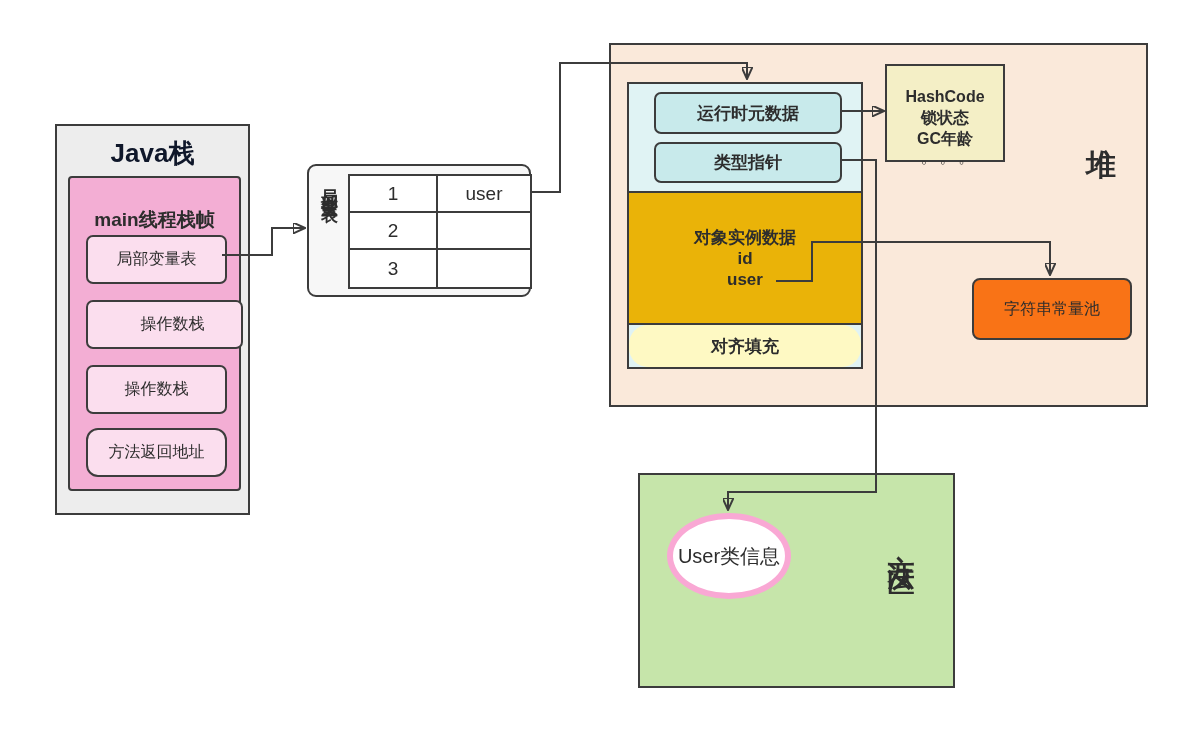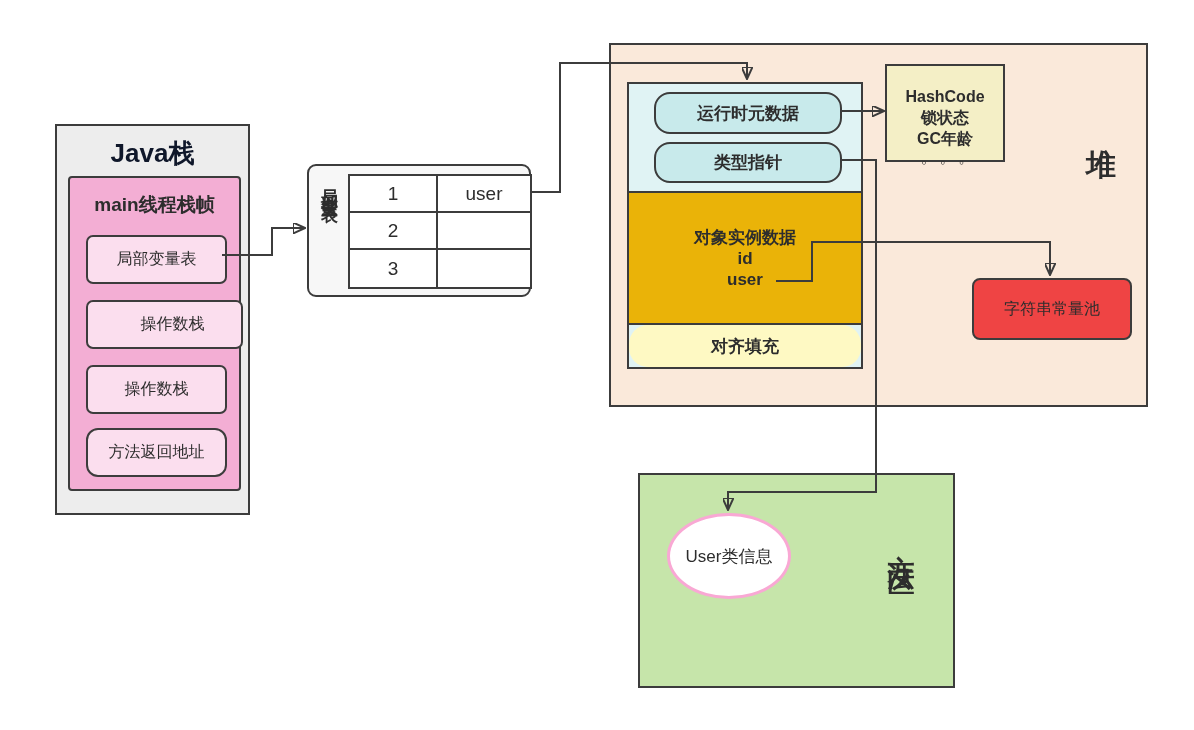--- a/index.html
+++ b/index.html
@@ -13,21 +13,21 @@
     overflow: hidden;
   }
   .abs { position: absolute; box-sizing: border-box; }
   .outlined { border: 2px solid #3c3c3c; }
   .center { display: flex; align-items: center; justify-content: center; }
 
   
   .java-stack { left: 55px; top: 124px; width: 195px; height: 391px; background: #ededed; }
   .java-stack-title { width: 100%; text-align: center; margin-top: 10px; font-size: 26px; font-weight: bold; color: #0f172a; }
   .stack-frame { position: absolute; left: 11px; top: 50px; width: 169px; height: 311px; background: #f3aed4; border: 2px solid #3c3c3c; border-radius: 4px; }
-  .frame-title { width: 100%; text-align: center; margin-top: 14px; font-size: 19px; font-weight: bold; }
+  .frame-title { width: 100%; text-align: center; margin-top: 29px; font-size: 19px; font-weight: bold; }
   .frame-item { position: absolute; left: 16px; width: 137px; height: 45px; background: #fbdeee; border: 2px solid #3c3c3c; border-radius: 7px; font-size: 16px; }
   .fi-0 { top: 57px; }
   .fi-1 { top: 122px; padding-left: 16px; }
   .fi-2 { top: 187px; }
   .fi-3 { top: 250px; border-radius: 12px; }
 
   
   .lvt-box { left: 307px; top: 164px; width: 224px; height: 133px; background: #f7f7f7; border-radius: 9px; }
   .lvt-label { position: absolute; left: 9px; top: 10px; font-size: 17px; font-weight: bold;
                writing-mode: vertical-rl; text-orientation: upright; letter-spacing: 4px; line-height: 22px; }
@@ -36,37 +36,37 @@
   .lvt-cell { display: flex; align-items: center; justify-content: center; font-size: 19px; border-right: 2px solid #3c3c3c; border-bottom: 2px solid #3c3c3c; }
   .lvt-cell.val { border-right: none; }
   .lvt-cell.last { border-bottom: none; }
 
   
   .heap { left: 609px; top: 43px; width: 539px; height: 364px; background: #fae9da; }
   .heap-label { position: absolute; right: 30px; top: 100px; font-size: 30px; font-weight: bold; }
 
   .object-box { left: 627px; top: 82px; width: 236px; height: 287px; border: 2px solid #3c3c3c; display: flex; flex-direction: column; background: #e0f3f4; }
   .obj-header { position: relative; height: 107px; background: #e0f3f4; border-bottom: 2px solid #3c3c3c; }
-  .hdr-item { position: absolute; left: 25px; width: 184px; height: 38px; background: #c8eaeb; border: 2px solid #3c3c3c; border-radius: 16px; font-size: 17px; font-weight: bold; }
+  .hdr-item { position: absolute; left: 25px; width: 184px; height: 38px; background: #c8eaeb; border: 2px solid #3c3c3c; border-radius: 7px; font-size: 17px; font-weight: bold; }
   .hdr-meta { top: 8px; }
   .hdr-type { top: 58px; height: 37px; }
   .obj-instance { height: 130px; background: #eab308; border-bottom: 2px solid #3c3c3c; display: flex; flex-direction: column; align-items: center; justify-content: center; font-size: 17px; font-weight: bold; line-height: 21px; }
   .obj-padding { flex: 1; background: #fef9c3; font-size: 17px; font-weight: bold; border-radius: 19px; }
 
   .mark-word { left: 885px; top: 64px; width: 120px; height: 98px; background: #f4efc6; text-align: center; padding-top: 20px; }
   .mw-line { font-size: 16px; font-weight: bold; line-height: 21px; }
   .mw-dots { font-size: 14px; font-weight: bold; letter-spacing: 5px; margin-top: 5px; }
 
-  .string-pool { left: 972px; top: 278px; width: 160px; height: 62px; background: #ef4444; border-radius: 8px; font-size: 16px; }
+  .string-pool { left: 972px; top: 278px; width: 160px; height: 62px; background: #f97316; border-radius: 8px; font-size: 16px; }
 
   
   .method-area { left: 638px; top: 473px; width: 317px; height: 215px; background: #c6e5aa; }
   .method-area-label { position: absolute; right: 37px; top: 58px; font-size: 27px; font-weight: bold;
                        writing-mode: vertical-rl; text-orientation: upright; letter-spacing: 8px; line-height: 30px; }
-  .class-ellipse { left: 667px; top: 513px; width: 124px; height: 86px; background: #ffffff; border: 3px solid #f9a8d4; border-radius: 50%; font-size: 17px; }
+  .class-ellipse { left: 667px; top: 513px; width: 124px; height: 86px; background: #ffffff; border: 6px solid #f9a8d4; border-radius: 50%; font-size: 20px; }
 
   
   svg.connectors { position: absolute; left: 0; top: 0; width: 1194px; height: 730px; pointer-events: none; z-index: 10; }
   svg.connectors path { stroke: #3c3c3c; stroke-width: 2; fill: none; }
 </style>
 </head>
 <body>
 
 <div class="canvas">
 

